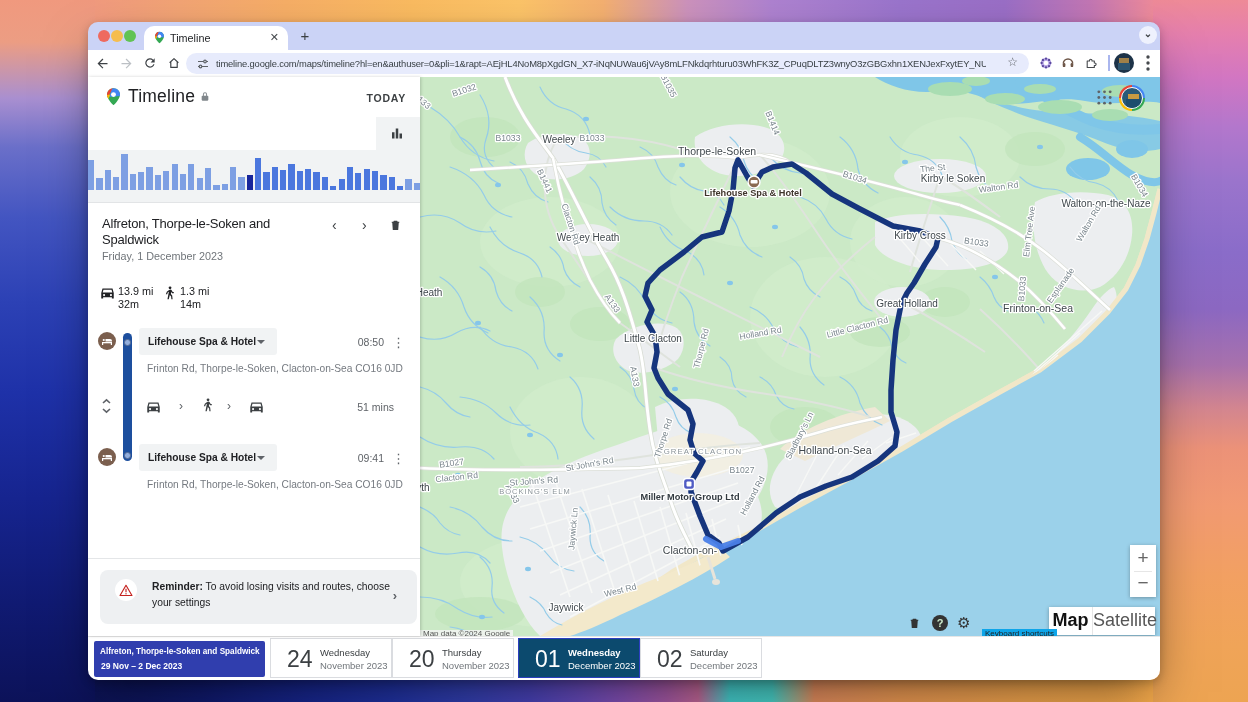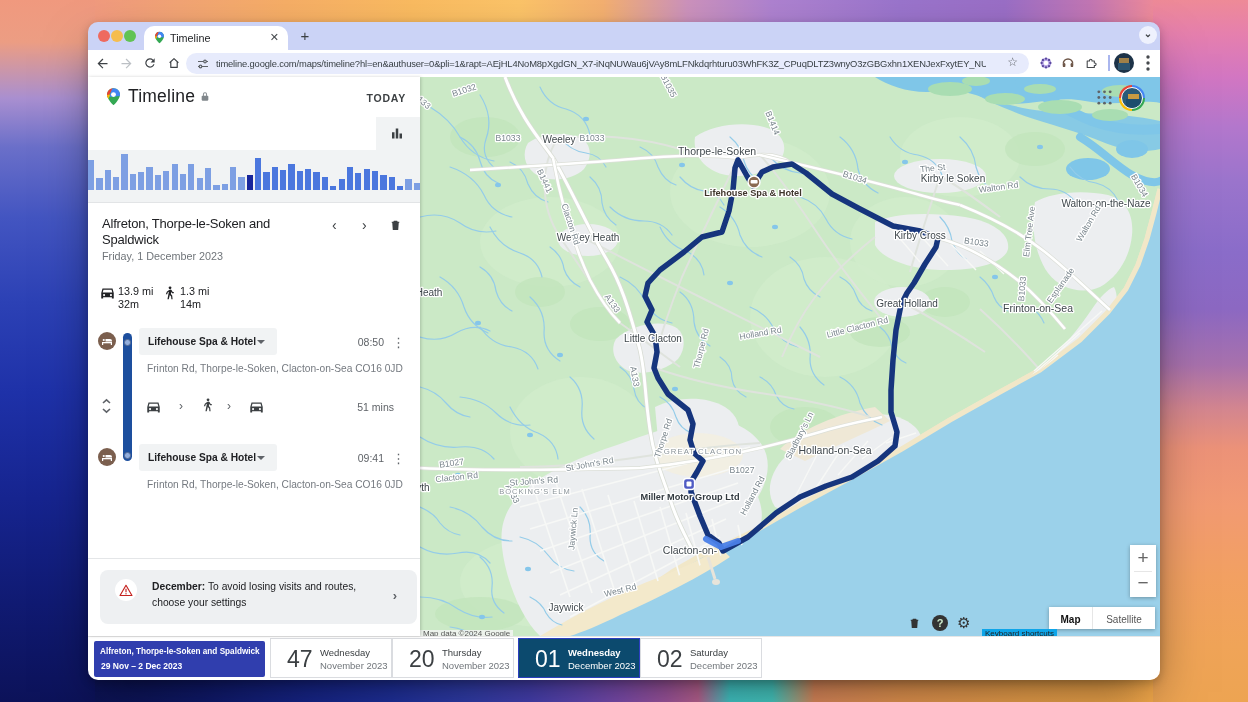--- a/index.html
+++ b/index.html
@@ -325,21 +325,21 @@
       <div class="addr" style="top:402px">Frinton Rd, Thorpe-le-Soken, Clacton-on-Sea CO16 0JD</div>
       <div class="divider"></div>
       <div class="rem">
         <div class="wc">
             <svg style="position:absolute;left:4px;top:4.5px" width="14" height="13" viewBox="0 0 24 22">
               <path fill="none" stroke="#c5221f" stroke-width="2" stroke-linejoin="round" d="M12 2 1.8 19.5h20.4L12 2z"></path>
               <rect x="11" y="8" width="2" height="6" fill="#c5221f"></rect>
               <rect x="11" y="15.6" width="2" height="2" fill="#c5221f"></rect>
             </svg>
           </div>
-        <div class="txt"><b>December:</b> To avoid losing visits and routes, choose your settings</div>
+        <div class="txt"><b>Reminder:</b> To avoid losing visits and routes, choose your settings</div>
         <div class="ch">›</div>
       </div>
     </div>
     <div class="mapwrap" id="map">
 <svg width="740" height="559" viewBox="0 0 740 559" style="position:absolute;left:0;top:0">
 <rect width="740" height="559" fill="#cbe9c6"></rect>
           <defs>
             <clipPath id="frin">
               <path d="M540,350 L600,295 L660,240 L692,208 L696,236 L660,263 L620,293 L580,315 L548,337 Z"></path>
             </clipPath>
@@ -554,21 +554,21 @@
           <div style="width:22px;height:22px;border-radius:50%;background:#2a5a78;border:1px solid #fff;overflow:hidden;position:relative">
             <div style="position:absolute;left:6px;top:6px;width:11px;height:7px;background:#c89a42"></div>
             <div style="position:absolute;left:4px;top:11px;width:15px;height:9px;background:#1d4d6e"></div>
           </div>
         </div>
 <div style="position:absolute;left:710px;top:468px;width:26px;height:52px;background:#fff;box-shadow:0 1px 4px rgba(0,0,0,.3);font-size:19px;color:#666;text-align:center">
           <div style="height:26px;line-height:25px">+</div>
           <div style="height:1px;background:#e6e6e6;margin:0 4px"></div>
           <div style="height:25px;line-height:22px">−</div>
         </div>
-<div style="position:absolute;left:629px;top:530px;height:22px;display:flex;box-shadow:0 1px 4px rgba(0,0,0,.3);font-size:10px">
+<div style="position:absolute;left:629px;top:530px;height:28px;display:flex;box-shadow:0 1px 4px rgba(0,0,0,.3);font-size:18px">
           <div style="width:44px;background:#fff;text-align:center;line-height:26px;color:#111;font-weight:bold;border-right:1px solid #e6e6e6">Map</div>
           <div style="width:62px;background:#fff;text-align:center;line-height:26px;color:#565656">Satellite</div>
         </div>
 <div style="position:absolute;left:488px;top:539px;width:14px;height:15px"><svg width="13" height="14" viewBox="0 0 24 24">
             <path fill="#333" d="M6 8h12l-1 13H7L6 8zm3-4h6l1 2h3v1.8H5V6h3l1-2z"></path>
           </svg></div>
 <div style="position:absolute;left:512px;top:538px;width:16px;height:16px;border-radius:50%;background:#333;color:#cdebca;font-size:11px;font-weight:bold;text-align:center;line-height:16px">?</div>
 <div style="position:absolute;left:537px;top:537px;width:17px;height:17px;font-size:15px;color:#333;line-height:17px">⚙</div>
 <div style="position:absolute;left:562px;top:552px;background:#0ea5e9;font-size:8px;color:#222;padding:0 3px;line-height:9px">Keyboard shortcuts</div>
 <div style="position:absolute;left:0px;top:553px;background:rgba(245,245,245,.8);font-size:8px;color:#555;padding:0 3px;line-height:7px">Map data ©2024 Google</div>
@@ -630,21 +630,21 @@
 <text x="270" y="423" font-size="9.2" fill="#323a40" font-weight="bold" style="paint-order:stroke;stroke:#ffffff;stroke-width:2.6px;stroke-linejoin:round" text-anchor="middle">Miller Motor Group Ltd</text>
 </svg>
 </div>
   </div>
   <div class="bbar">
     <div class="bluecard">
         <div class="l1">Alfreton, Thorpe-le-Soken and Spaldwick</div>
         <div class="l2">29 Nov – 2 Dec 2023</div>
       </div>
     <div class="dcard" style="left:182px">
-        <div class="num">47</div>
+        <div class="num">24</div>
         <div class="dn">Wednesday</div>
         <div class="dm">November 2023</div>
       </div>
     <div class="dcard" style="left:304px">
         <div class="num">20</div>
         <div class="dn">Thursday</div>
         <div class="dm">November 2023</div>
       </div>
     <div class="dcard sel" style="left:430px">
         <div class="num">01</div>

